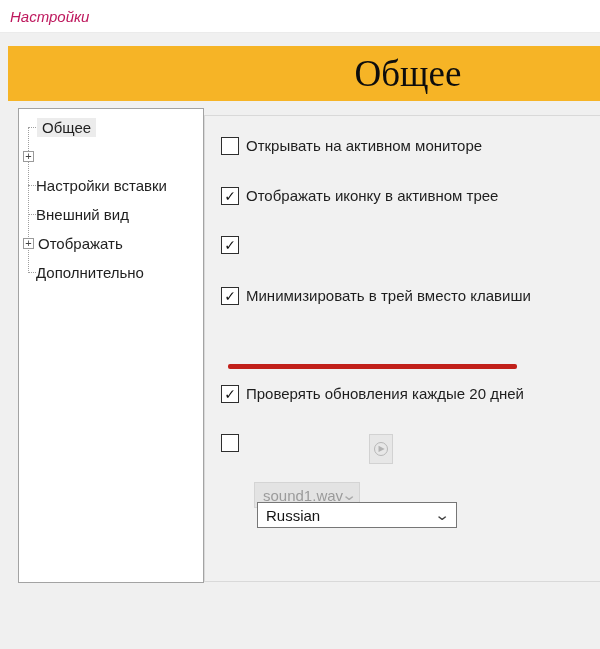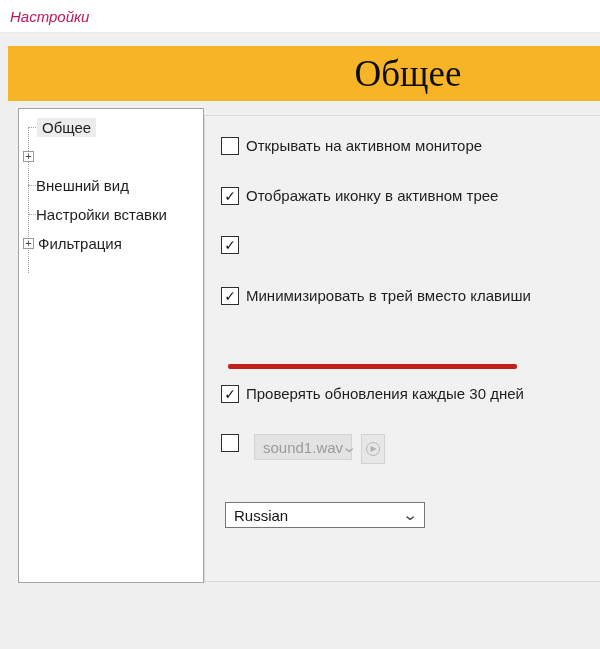--- a/index.html
+++ b/index.html
@@ -47,29 +47,29 @@
   
   .combo { height:26px; display:flex; align-items:center; justify-content:space-between;
            padding:0 7px 0 8px; }
   .combo .chev { font-size:15px; line-height:10px; transform:scaleX(1.3); }
   .combo.disabled { background:#e3e3e3; border:1px solid #d4d4d4; color:#9b9b9b; }
   .combo.disabled .chev { color:#a9a9a9; }
   .combo.enabled { background:#ffffff; border:1px solid #767676; color:#141414; }
   .combo.enabled .chev { color:#3f3f3f; }
 
   .soundrow { top:318px; height:34px; }
-  .sound-combo { width:98px; margin-left:8px; }
+  .sound-combo { width:106px; margin-left:8px;margin-top:48px; }
   .play-btn { width:24px; height:30px; margin-left:9px; background:#e7e7e7; border:1px solid #d2d2d2;
               display:flex; align-items:center; justify-content:center; }
   .play-circle { width:14px; height:14px; border:1px solid #b7b7b7; border-radius:50%;
                  display:flex; align-items:center; justify-content:center;
                  color:#b2b2b2; font-size:8px; line-height:1; padding-left:1px; }
 
   .langrow { top:386px; height:30px; }
-  .lang-combo { width:200px; margin-left:4px; }
+  .lang-combo { width:200px; margin-left:36px; }
 </style>
 </head>
 <body>
 
 <div class="app">
 
   <div class="titlebar">
     <span class="title">Настройки</span>
   </div>
 
@@ -82,32 +82,35 @@
 
     <div class="tree-row leaf">
       <span class="sel">Общее</span>
     </div>
 
     <div class="tree-row branch">
       <span class="expander">+</span>
     </div>
 
     <div class="tree-row leaf">
-      <span>Внешний вид</span>
+      <span>Настройки вставки</span>
     </div>
 
     <div class="tree-row leaf">
-      <span>Настройки вставки</span>
+      <span>Внешний вид</span>
     </div>
 
     <div class="tree-row branch">
       <span class="expander">+</span>
-      <span>Фильтрация</span>
+      <span>Отображать</span>
     </div>
 
+    <div class="tree-row leaf">
+      <span>Дополнительно</span>
+    </div>
   </div>
 
   <div class="content">
 
     <div class="row cbrow" style="top:21px">
       <span class="cb">
           <span class="mark">✓</span>
         </span>
       <span>Открывать на активном мониторе</span>
     </div>
@@ -132,21 +135,21 @@
       <span>Минимизировать в трей вместо клавиши</span>
     </div>
 
 
     <div class="redline" style="background: rgb(193, 32, 26);"></div>
 
     <div class="row cbrow" style="top:269px">
       <span class="cb checked">
           <span class="mark">✓</span>
         </span>
-      <span>Проверять обновления каждые 30 дней</span>
+      <span>Проверять обновления каждые 20 дней</span>
     </div>
 
     <div class="row soundrow">
       <span class="cb">
           <span class="mark">✓</span>
         </span>
       <div class="combo disabled sound-combo">
         <span>sound1.wav</span>
         <span class="chev">⌄</span>
       </div>

